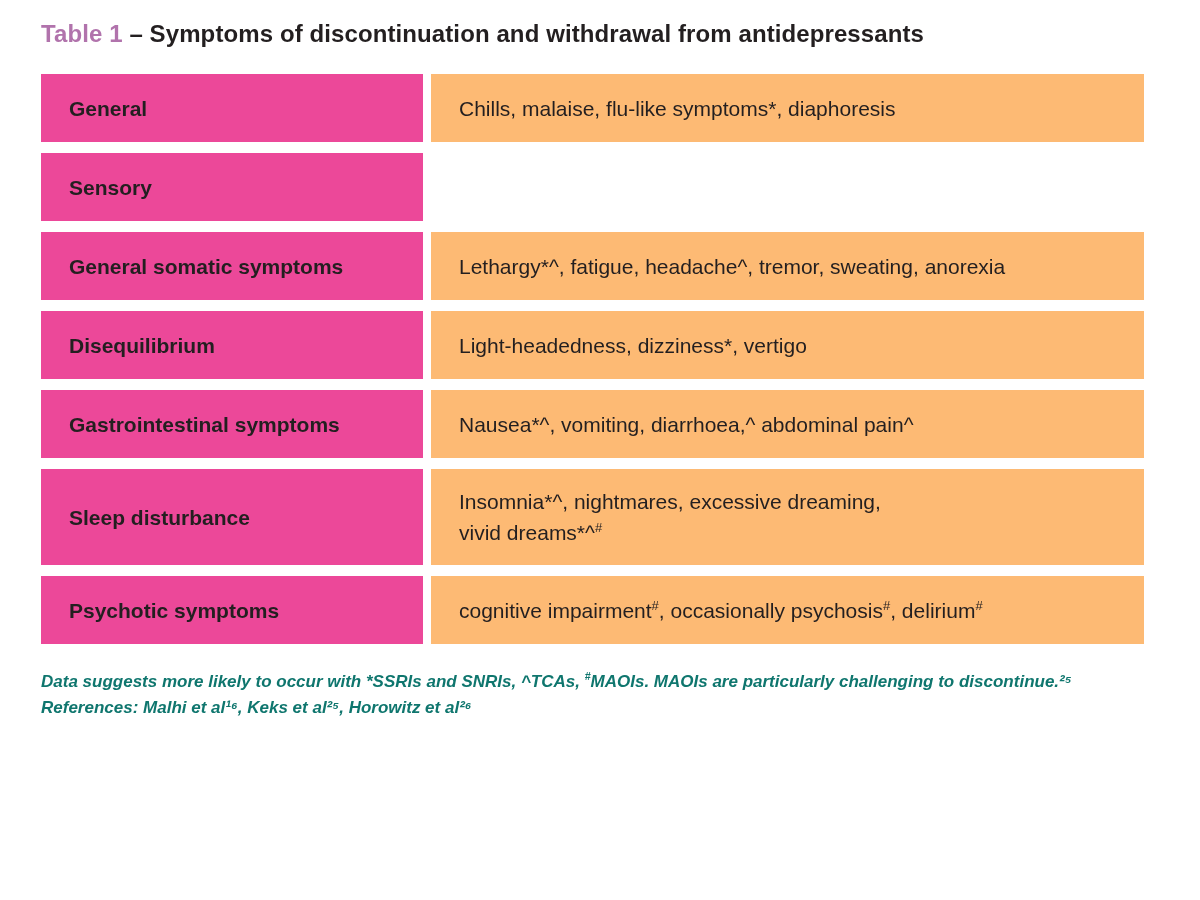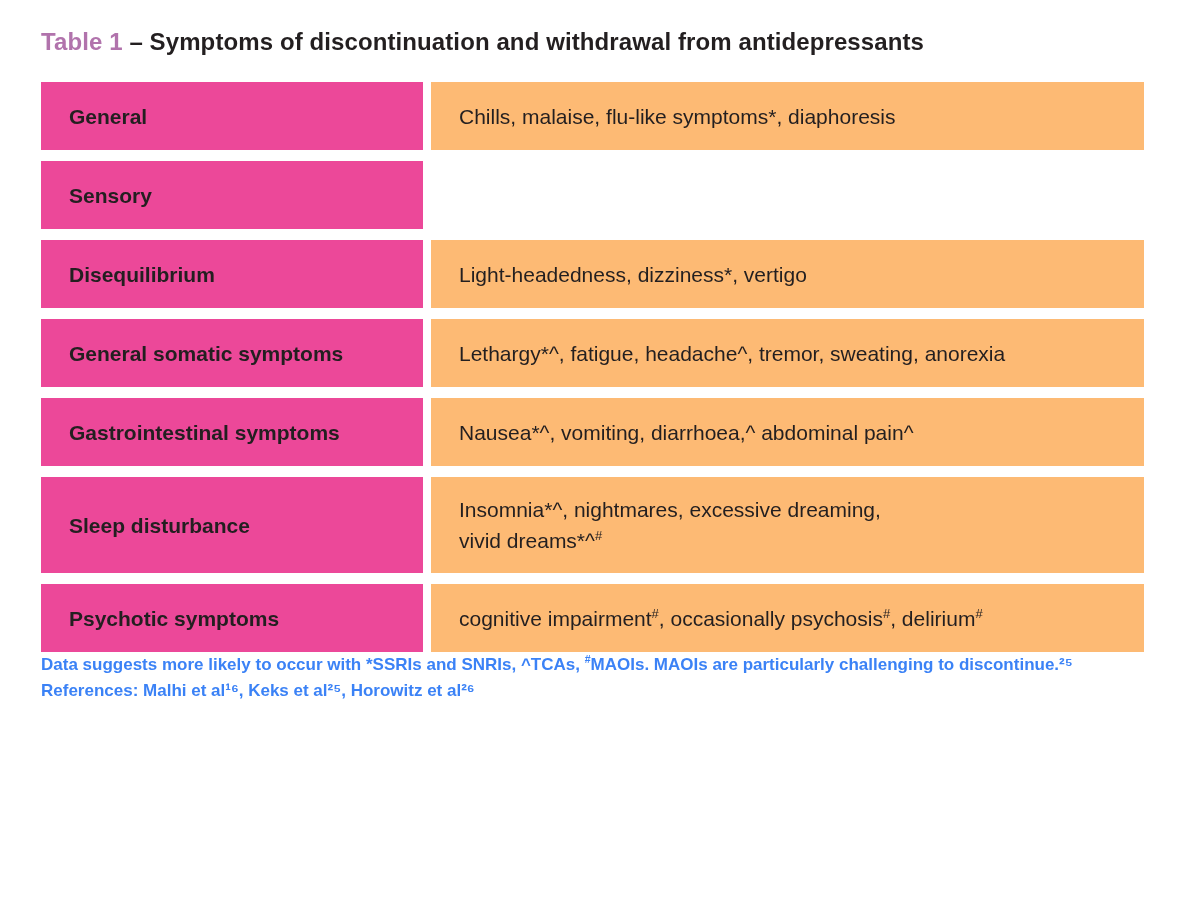--- a/index.html
+++ b/index.html
@@ -8,21 +8,21 @@
     background: #ffffff;
     width: 1200px;
     height: 900px;
     font-family: "Liberation Sans", "DejaVu Sans", sans-serif;
     color: #231f20;
     -webkit-font-smoothing: antialiased;
   }
   .page {
     width: 1103px;
     margin: 0 0 0 41px;
-    padding-top: 28px;
+    padding-top: 20px;
   }
   .title {
     margin: 0 0 26px 0;
     font-size: 24px;
     font-weight: bold;
     letter-spacing: 0.1px;
     color: #231f20;
   }
   .title-label {
     color: #b173ac;
@@ -55,23 +55,25 @@
     flex: 1 1 auto;
     background: #fdba74;
     white-space: pre-line;
   }
   sup {
     font-size: 0.62em;
     vertical-align: super;
     line-height: 0;
   }
   .footnotes {
+    margin-top: 25px;
     font-size: 17px;
     font-weight: bold;
-    color: #3b82f6;
+    font-style: italic;
+    color: #0f766e;
     line-height: 26px;
   }
   .footnotes p {
     margin: 0;
     white-space: pre-line;
   }
 </style>
 </head>
 <body>
 
@@ -91,33 +93,33 @@
     </div>
 
     <div class="row">
       <div class="cell cat">
         <span>Sensory</span>
       </div>
     </div>
 
     <div class="row">
       <div class="cell cat">
-        <span>Disequilibrium</span>
+        <span>General somatic symptoms</span>
       </div>
       <div class="cell sym">
-        <span>Light-headedness, dizziness*, vertigo</span>
+        <span>Lethargy*^, fatigue, headache^, tremor, sweating, anorexia</span>
       </div>
     </div>
 
     <div class="row">
       <div class="cell cat">
-        <span>General somatic symptoms</span>
+        <span>Disequilibrium</span>
       </div>
       <div class="cell sym">
-        <span>Lethargy*^, fatigue, headache^, tremor, sweating, anorexia</span>
+        <span>Light-headedness, dizziness*, vertigo</span>
       </div>
     </div>
 
 
     <div class="row">
       <div class="cell cat">
         <span>Gastrointestinal symptoms</span>
       </div>
       <div class="cell sym">
         <span>Nausea*^, vomiting, diarrhoea,^ abdominal pain^</span>

